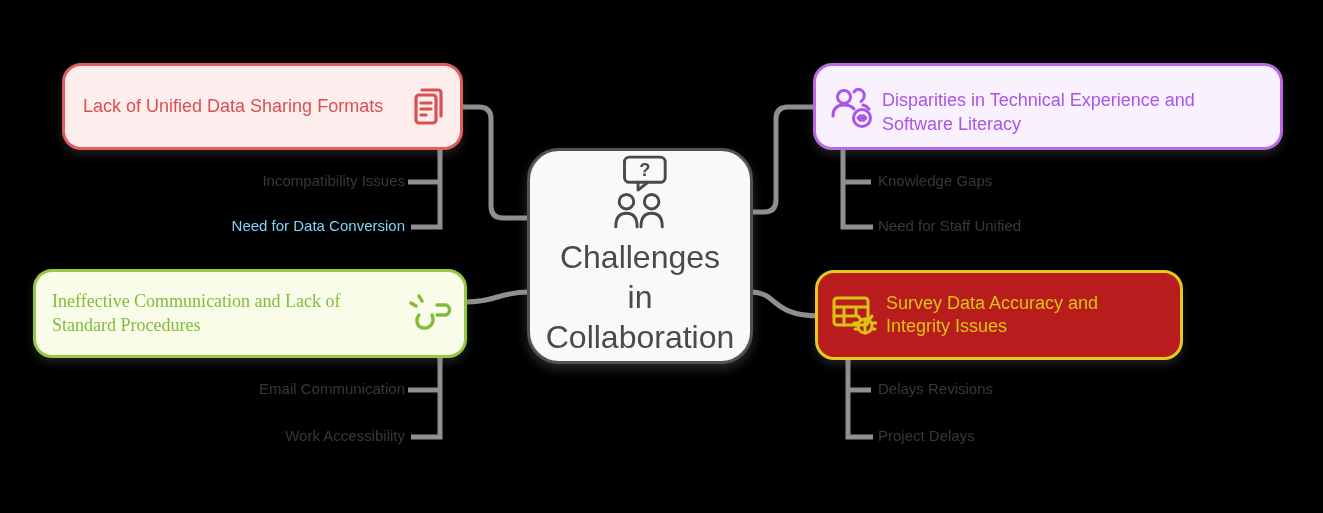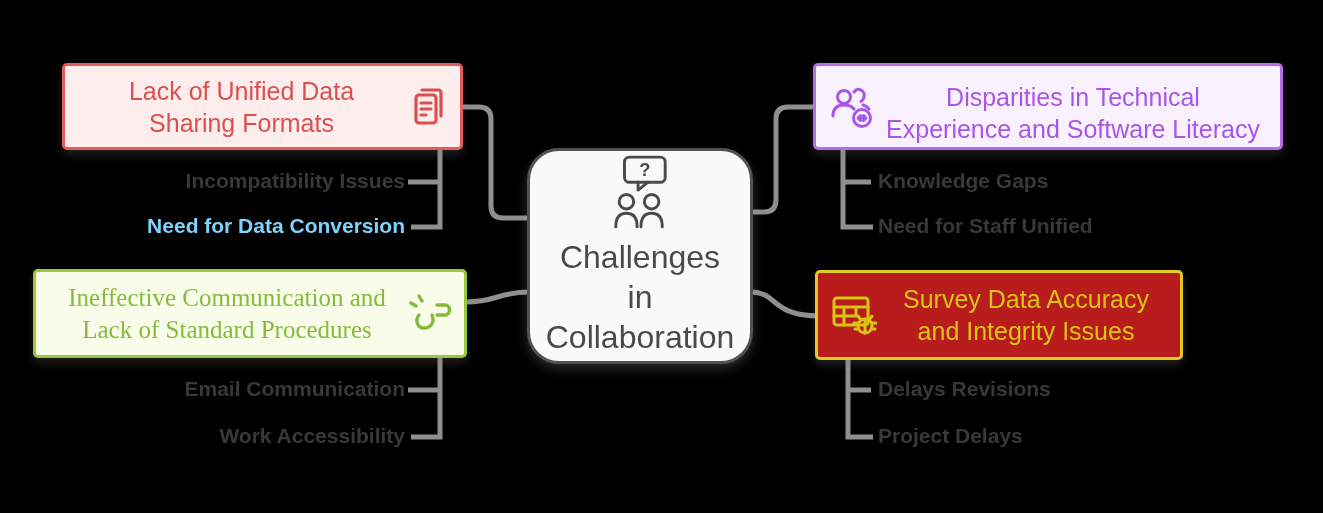--- a/index.html
+++ b/index.html
@@ -5,36 +5,36 @@
   html,body{margin:0;padding:0;background:#000;}
   #canvas{
     position:relative;width:1323px;height:513px;background:#000;
     font-family:"Liberation Sans",sans-serif;overflow:hidden;
   }
   #connectors{position:absolute;left:0;top:0;width:1323px;height:513px;}
   #connectors path{fill:none;stroke-width:5px;}
 
   .branch-box{
     position:absolute;box-sizing:border-box;
-    border:3px solid;border-radius:5px;
-    display:flex;align-items:center;justify-content:center;text-align:center;
-    font-size:25px;font-weight:500;line-height:1.28;
+    border:3px solid;border-radius:19px;
+    display:flex;align-items:center;justify-content:center;
+    font-size:18px;font-weight:500;line-height:1.28;
     box-shadow:0 5px 10px rgba(140,140,140,0.22);
   }
   .branch-label{width:100%;}
   .box-tl{left:62px;top:63px;width:401px;height:87px;padding:0 60px 0 18px;}
   .box-tr{left:813px;top:63px;width:470px;height:87px;padding:12px 16px 0 66px;}
   .box-bl{left:33px;top:269px;width:434px;height:89px;padding:0 62px 0 16px;}
   .box-br{left:815px;top:270px;width:368px;height:90px;padding:0 14px 0 68px;}
 
   .icon-right{position:absolute;right:11px;top:50%;transform:translateY(-50%);display:flex;}
   .icon-left{position:absolute;left:13px;top:50%;transform:translateY(-50%);display:flex;}
 
   .child{
-    position:absolute;font-size:21px;font-weight:700;white-space:nowrap;line-height:26px;
+    position:absolute;font-size:15px;font-weight:400;white-space:nowrap;line-height:26px;
   }
   .child.align-right{text-align:right;}
 
   .center-node{
     position:absolute;left:527px;top:148px;width:226px;height:216px;box-sizing:border-box;
     border:3px solid;border-radius:32px;
     display:flex;flex-direction:column;align-items:center;justify-content:center;gap:8px;
     box-shadow:0 5px 12px rgba(150,150,150,0.28);
   }
   .center-title{width:190px;text-align:center;font-size:32px;font-weight:500;line-height:1.25;}

